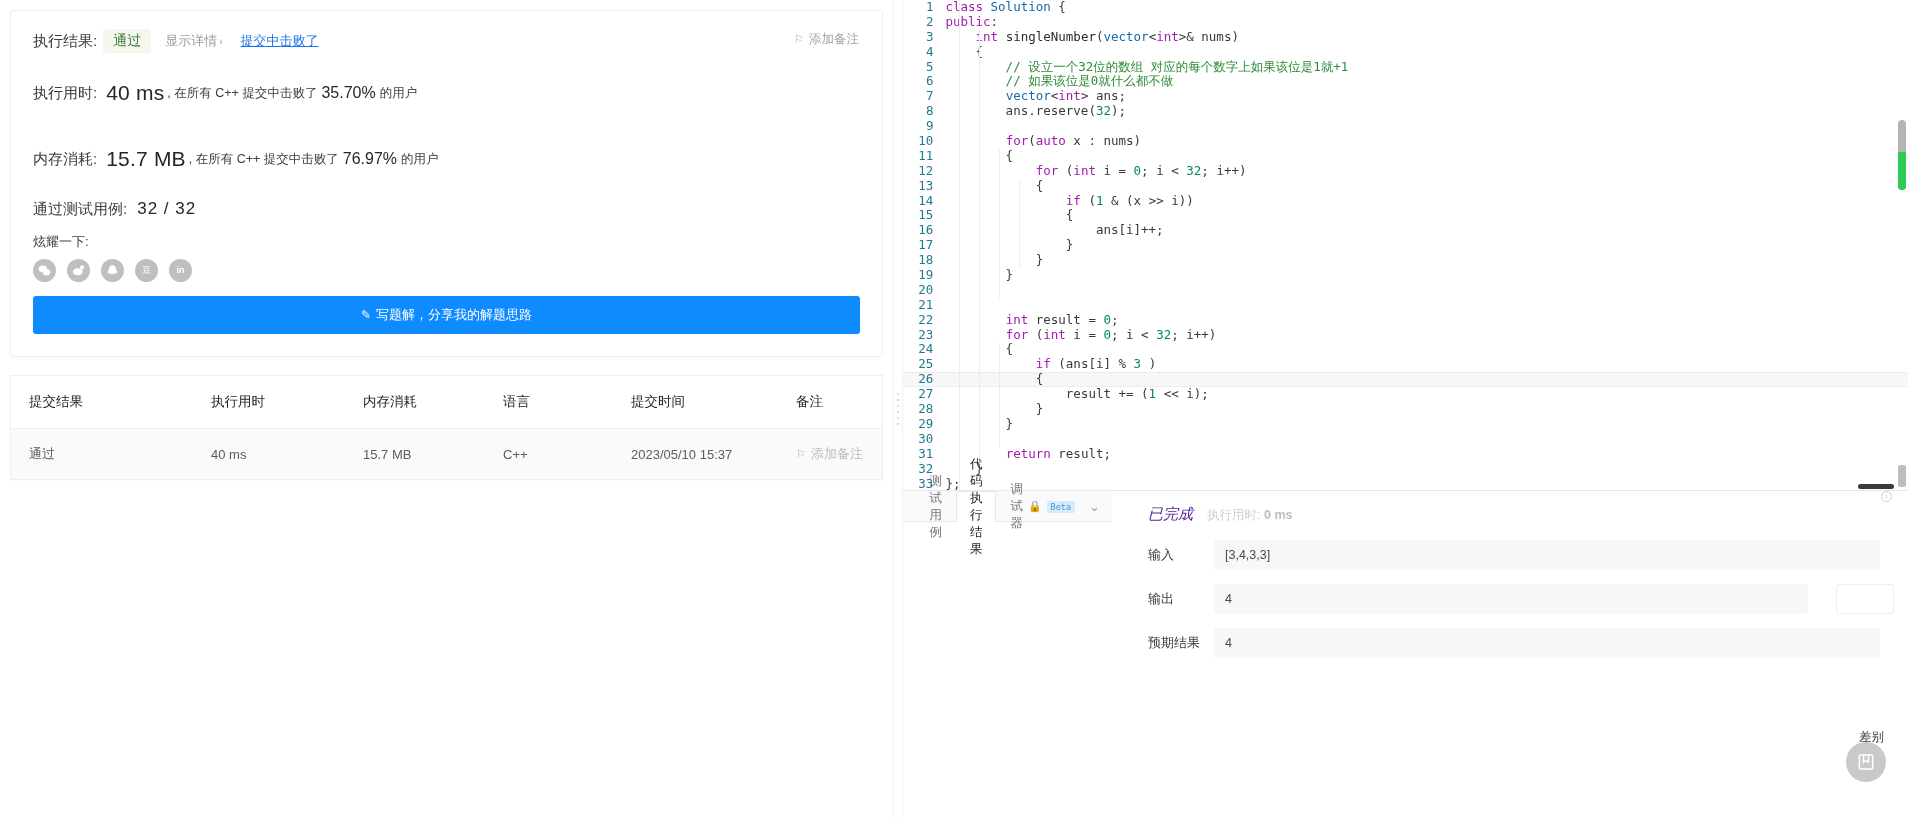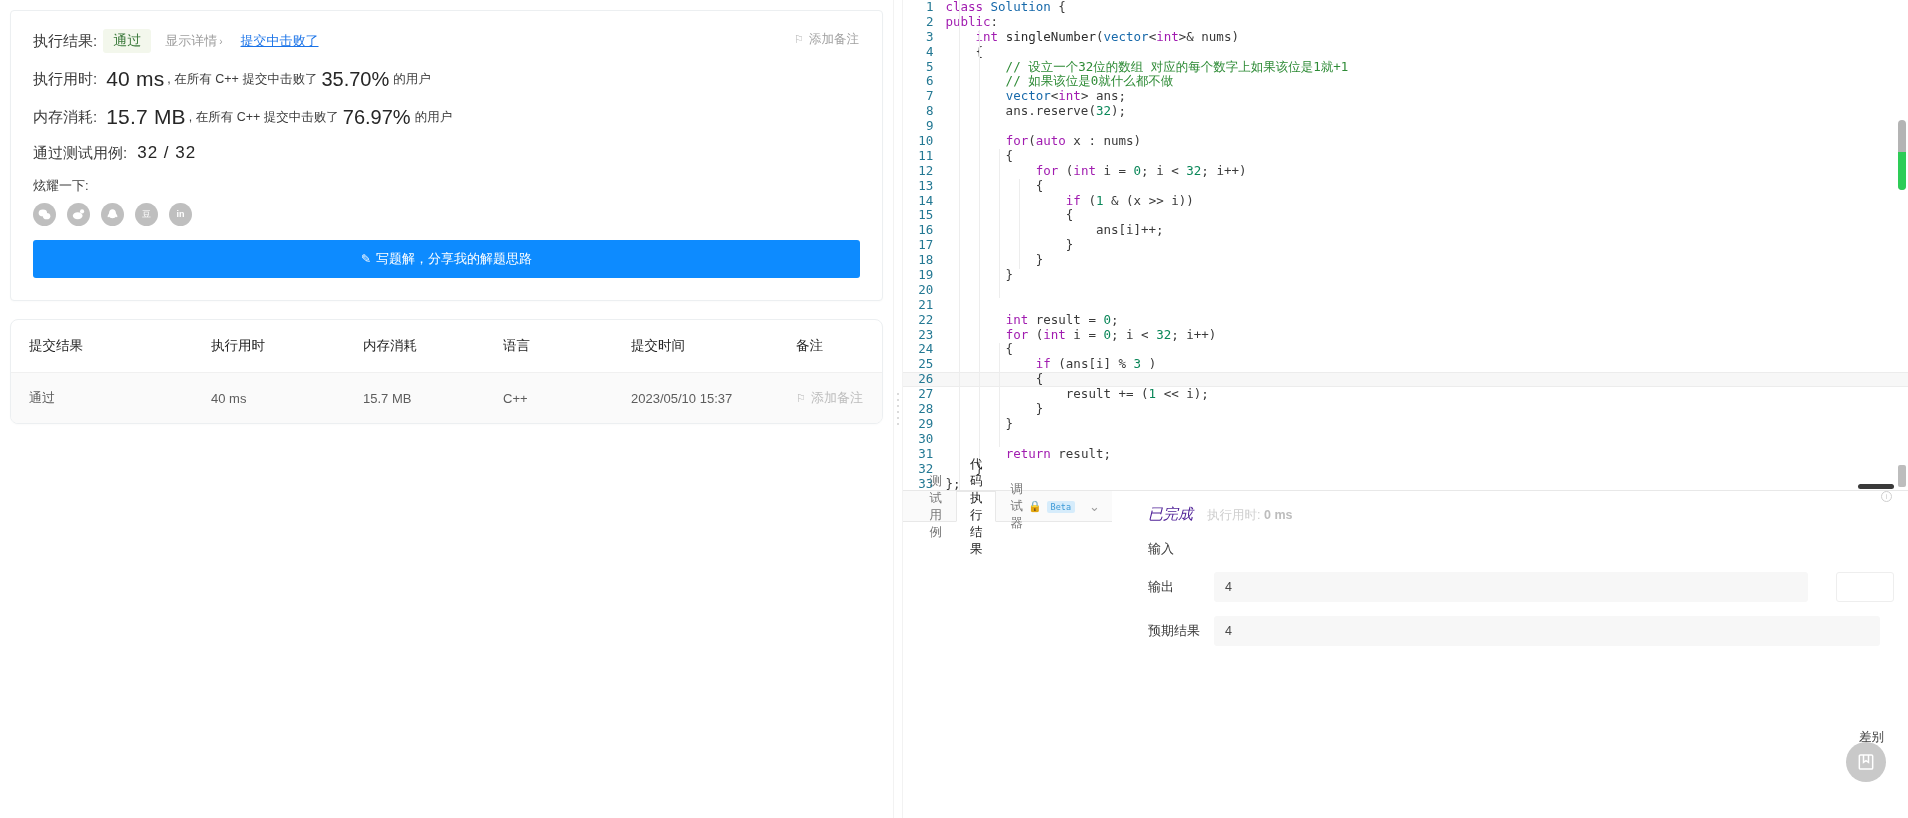--- a/index.html
+++ b/index.html
@@ -44,21 +44,21 @@
   .sample-link {
     font-size: 13px; color: #1a73e8; margin-left: 18px;
     text-decoration: underline; cursor: pointer;
   }
   .big-num {
     font-size: 21px; font-weight: 400; color: #262626;
     letter-spacing: .2px; margin: 0 3px;
   }
   .small-txt { font-size: 12.5px; color: #3c3c3c; }
   .pct {
-    font-size: 20px; font-weight: 400; color: #262626; margin: 0 4px;
+    font-size: 16px; font-weight: 400; color: #262626; margin: 17px 4px;
   }
   .cases-num { font-size: 17px; color: #262626; margin-left: 4px; letter-spacing: 1px; }
 
   .share-label { font-size: 13px; color: #3c3c3c; margin-bottom: 8px; }
   .share-row { display: flex; gap: 11px; margin-bottom: 14px; }
   .share-ico {
     width: 23px; height: 23px; border-radius: 50%;
     background: #bfbfbf; color: #fff;
     display: flex; align-items: center; justify-content: center;
     font-size: 11px; cursor: pointer;
@@ -79,21 +79,21 @@
     position: absolute; right: 34px; top: 31px;
     font-size: 12.5px; color: #a0a0a0; cursor: pointer;
     display: flex; align-items: center; gap: 5px;
   }
   .flag-ico { font-size: 11px; color: #b5b5b5; }
 
   
   .table-card {
     margin-top: 18px;
     border: 1px solid #eceff1;
-    border-radius: 8px;
+    border-radius: 0;
     background: #fff;
     overflow: hidden;
     box-shadow: 0 1px 2px rgba(0,0,0,0.02);
   }
   table.subs { width: 100%; border-collapse: collapse; }
   table.subs th {
     text-align: left; font-weight: 400;
     font-size: 13.5px; color: #262626;
     padding: 17px 0 17px 0; border-bottom: 1px solid #f0f0f0;
   }
@@ -438,20 +438,21 @@
         <div class="status-row">
           <span class="status-ok">已完成</span>
           <span class="status-runtime">
             <span>执行用时:</span>
             <b>0 ms</b>
           </span>
         </div>
 
         <div class="field-row">
           <span class="field-label">输入</span>
+          <div class="field-box">[3,4,3,3]</div>
         </div>
 
         <div class="field-row">
           <span class="field-label">输出</span>
           <div class="field-box narrow">4</div>
           <div class="field-extra"></div>
         </div>
 
         <div class="field-row">
           <span class="field-label">预期结果</span>

